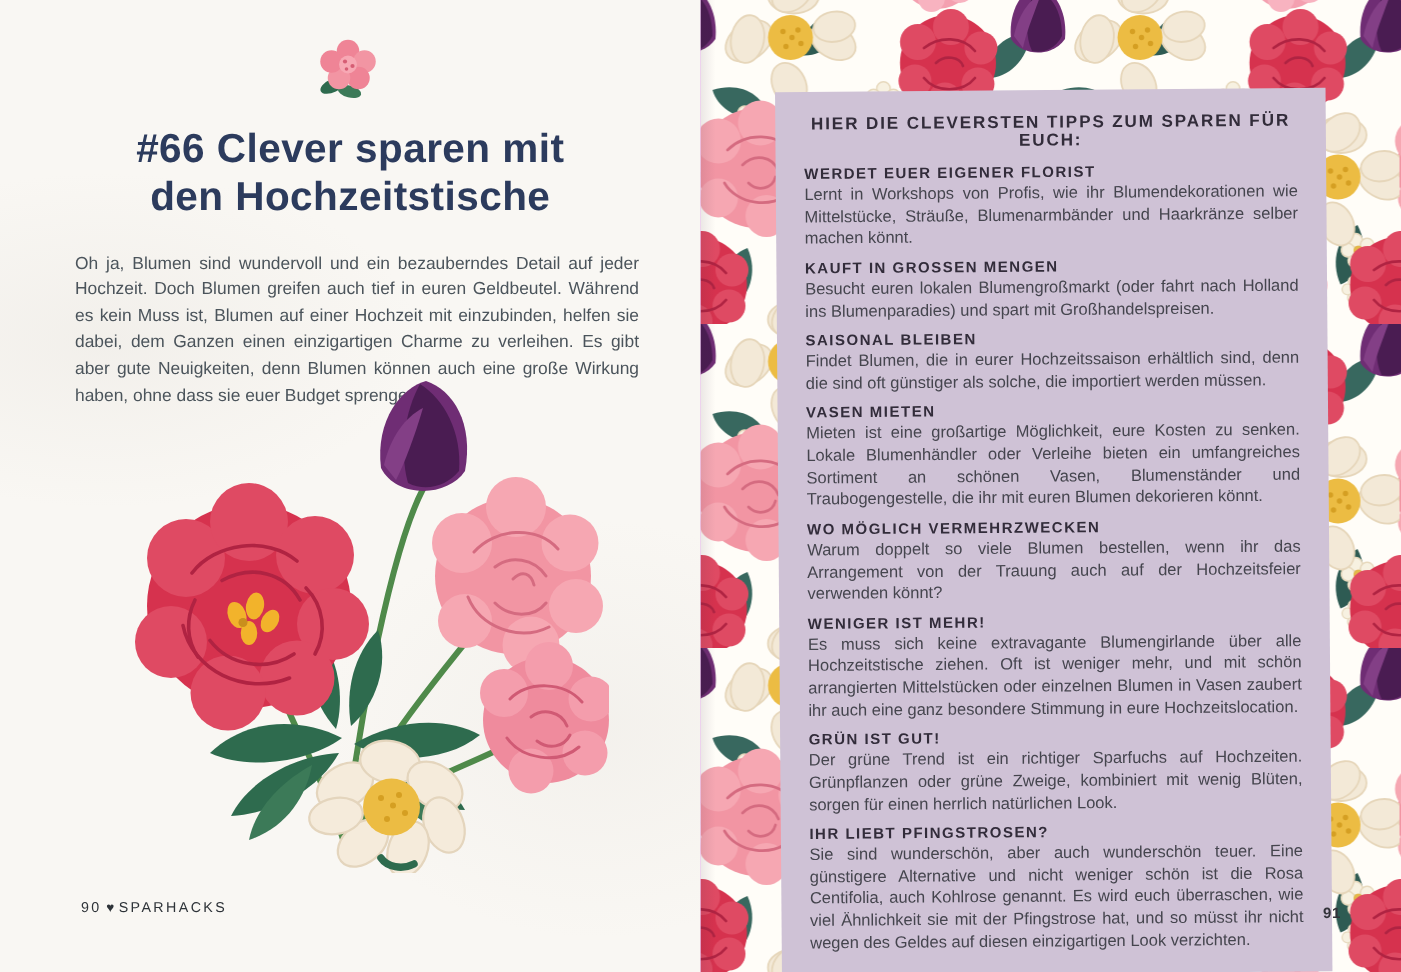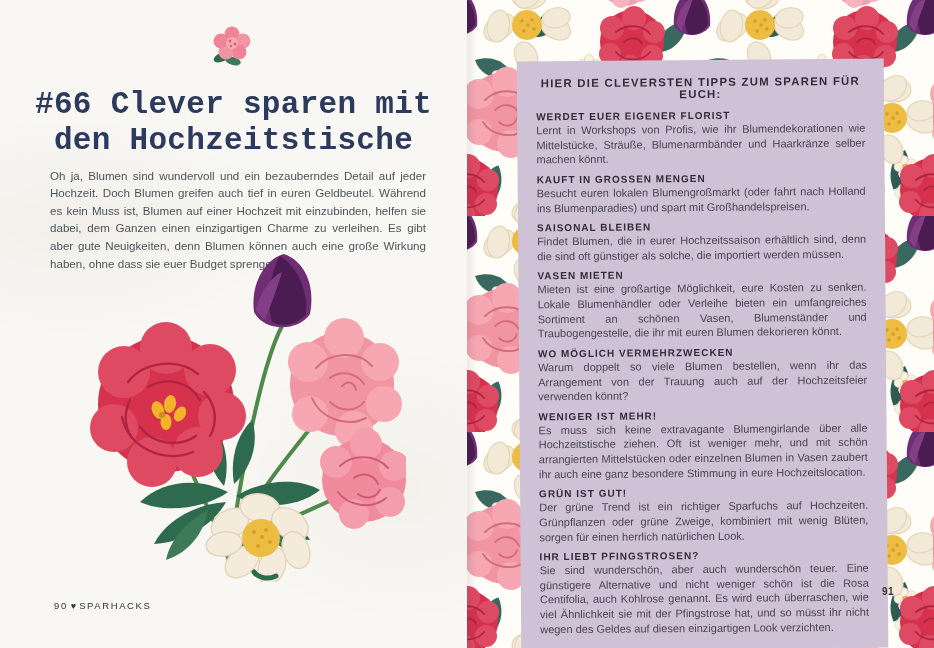--- a/index.html
+++ b/index.html
@@ -11,22 +11,22 @@
   #left-page{
     position:absolute;left:0;top:0;width:467px;height:648px;
     background:
       radial-gradient(ellipse 300px 160px at 15% 35%, rgba(210,205,198,.18), transparent 70%),
       radial-gradient(ellipse 260px 200px at 85% 75%, rgba(210,205,198,.15), transparent 70%),
       #f9f7f3;
   }
   .top-flower{position:absolute;left:200px;top:10px;width:64px;height:64px;}
   .title{
     position:absolute;left:30px;top:66px;width:407px;text-align:center;
-    font-family:Liberation Mono, monospace;font-weight:700;
-    font-size:31px;line-height:1.18;color:#2c3b5d;letter-spacing:.3px;
+    font-family:Liberation Sans, sans-serif;font-weight:700;
+    font-size:27px;line-height:1.18;color:#2c3b5d;letter-spacing:.3px;
   }
   .title span{display:block;}
   .intro{
     position:absolute;left:50px;top:155px;width:376px;
     font-size:11.6px;line-height:1.52;color:#4b545b;text-align:justify;
   }
   .bouquet{position:absolute;left:58px;top:252px;width:348px;height:330px;}
   .footer-left{
     position:absolute;left:54px;top:600px;
     font-size:9.5px;font-weight:400;letter-spacing:1.6px;color:#2e3338;
@@ -54,21 +54,21 @@
   }
   .tip{margin-bottom:7px;}
   .tip-h{
     font-size:10px;font-weight:700;letter-spacing:1px;color:#322c3a;
     margin-bottom:1px;
   }
   .tip-b{
     font-size:11px;line-height:1.33;color:#45454e;text-align:justify;
   }
   .page-num-right{
-    position:absolute;left:415px;top:586px;font-size:10px;font-weight:700;
+    position:absolute;left:415px;top:604px;font-size:10px;font-weight:700;
     color:#33333a;z-index:6;letter-spacing:.5px;
   }
 </style>
 </head>
 <body>
 
 <div id="spread">
 
   <div id="left-page">
 

